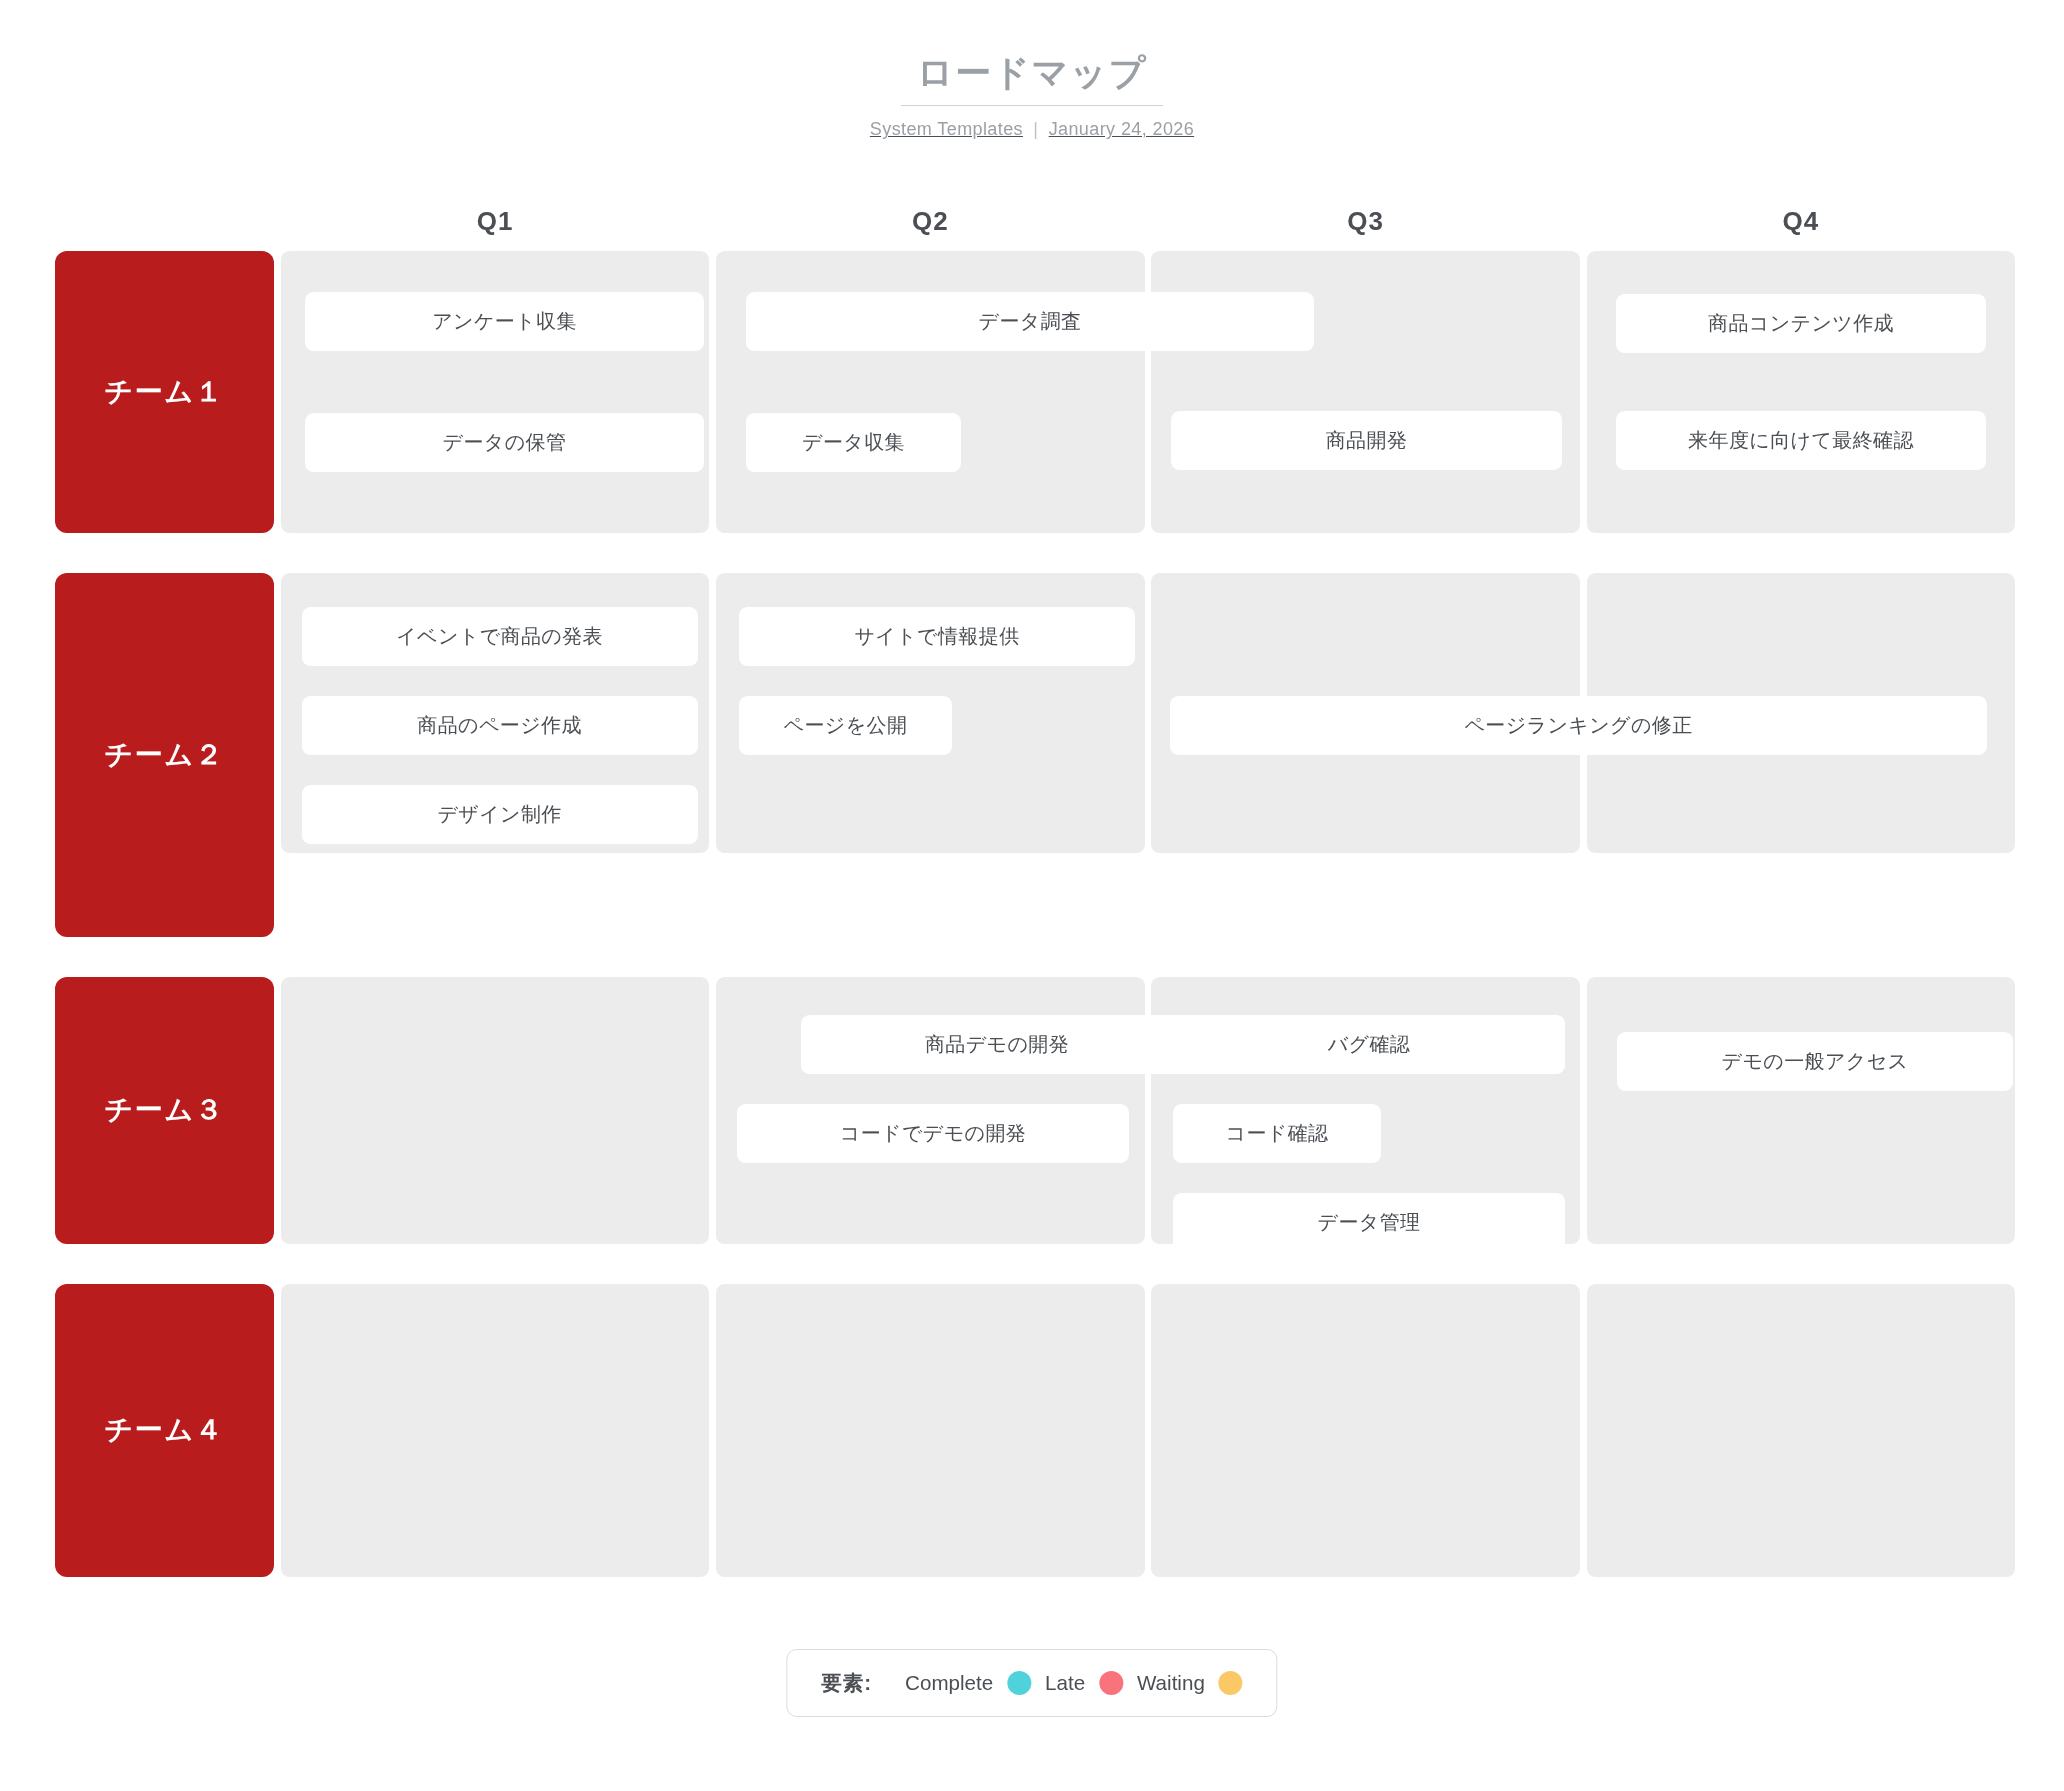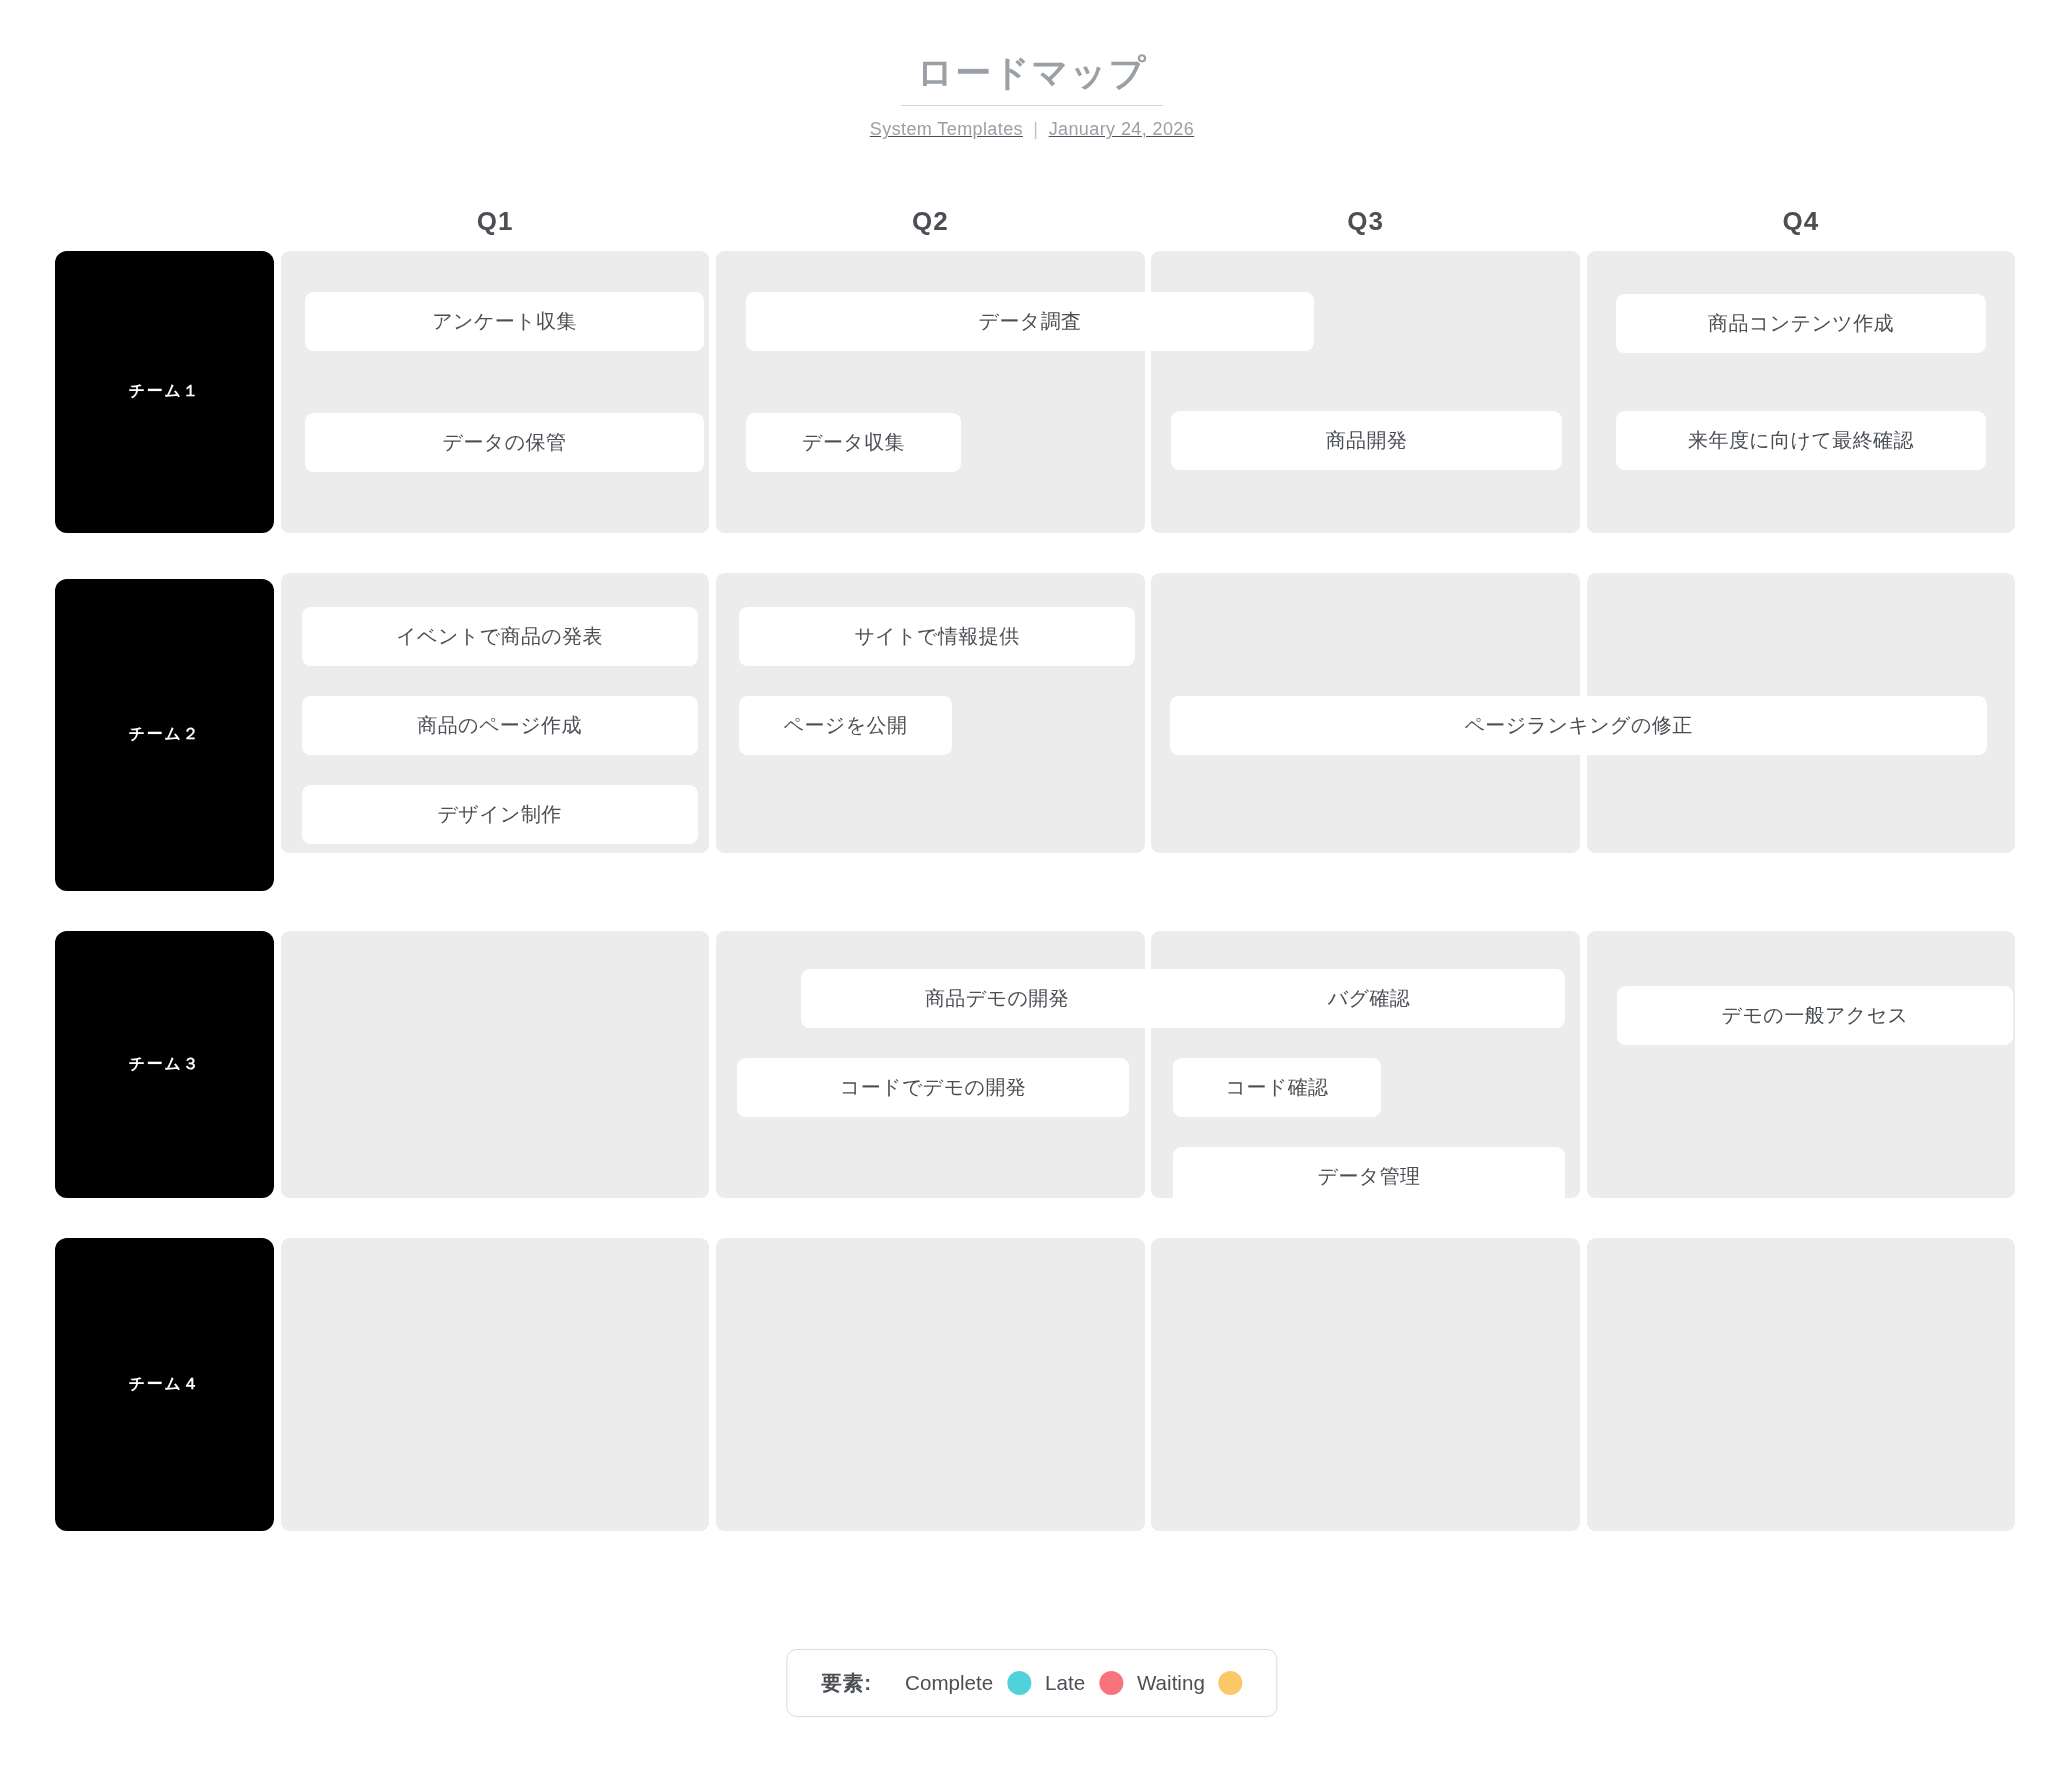--- a/index.html
+++ b/index.html
@@ -74,24 +74,24 @@
 
   .team-row {
     display: grid;
     grid-template-columns: 219px 1fr 1fr 1fr 1fr;
     column-gap: 6.9px;
     margin-bottom: 40px;
     position: relative;
   }
 
   .team-name {
-    background: #000000;
+    background: #b91c1c;
     border-radius: 12px;
     color: #ffffff;
-    font-size: 16px;
+    font-size: 28px;
     font-weight: 700;
     letter-spacing: 1.7px;
     display: flex;
     align-items: center;
     justify-content: center;
   }
 
   .lane {
     background: #ececec;
     border-radius: 8.6px;
@@ -196,21 +196,21 @@
         <div class="task" style="left:465px; top:41px;  width:568px;">データ調査</div>
         <div class="task" style="left:1335px;top:43px;  width:370px;">商品コンテンツ作成</div>
         <div class="task" style="left:24px;  top:162px; width:399px;">データの保管</div>
         <div class="task" style="left:465px; top:162px; width:215px;">データ収集</div>
         <div class="task" style="left:890px;top:160px; width:391px;">商品開発</div>
         <div class="task" style="left:1335px;top:160px; width:370px;">来年度に向けて最終確認</div>
       </div>
     </div>
 
     <div class="team-row">
-      <div class="team-name" style="height:312px;margin-top:6px;">チーム２</div>
+      <div class="team-name" style="height:364px;">チーム２</div>
       <div class="lane r2"></div>
       <div class="lane r2"></div>
       <div class="lane r2"></div>
       <div class="lane r2"></div>
 
       <div class="tasks-overlay">
         <div class="task" style="left:20.6px;  top:34px;  width:396px;">イベントで商品の発表</div>
         <div class="task" style="left:458px; top:34px;  width:396px;">サイトで情報提供</div>
         <div class="task" style="left:20.6px;  top:123px; width:396px;">商品のページ作成</div>
         <div class="task" style="left:458px; top:123px; width:213px;">ページを公開</div>

